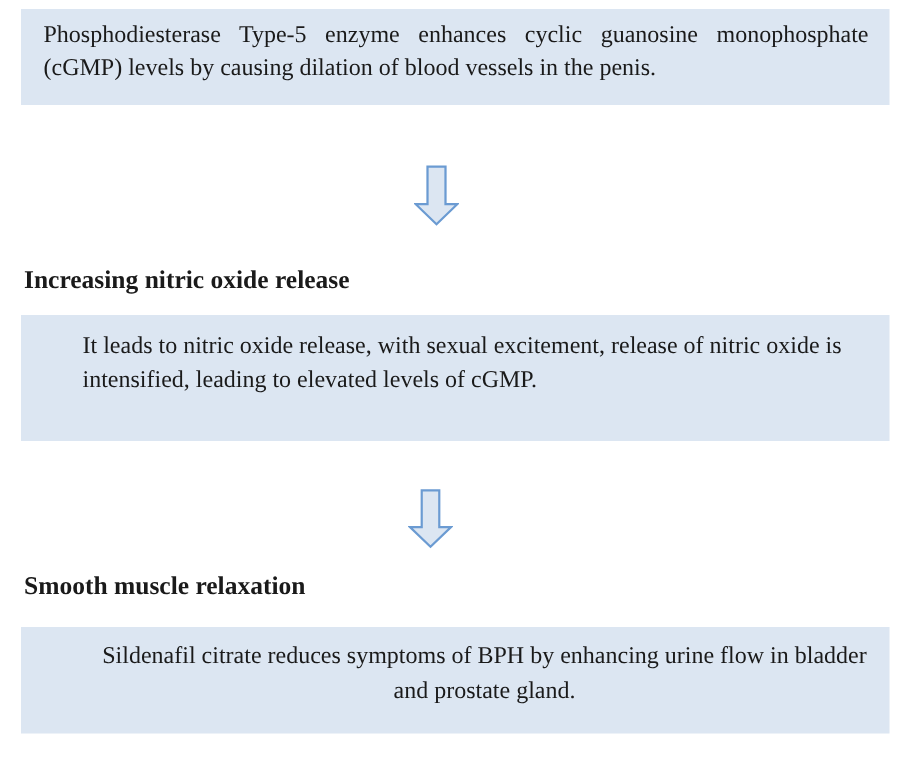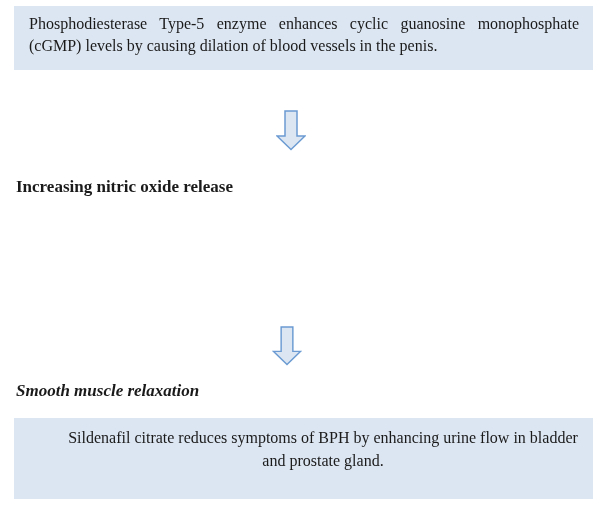--- a/index.html
+++ b/index.html
@@ -35,21 +35,21 @@
     line-height: 22px;
   }
   .box-2 {
     top: 210px;
     height: 84px;
     padding: 9px 18px 0 41px;
     line-height: 23px;
   }
   .box-3 {
     top: 418px;
-    height: 81px;
+    height: 71px;
     padding: 8px 6px 0 45px;
     text-align: center;
     line-height: 23px;
   }
   .arrow {
     position: absolute;
     width: 30px;
     line-height: 0;
   }
   .arrow-1 { left: 276px; top: 110px; height: 41px; }
@@ -59,39 +59,42 @@
     position: absolute;
     left: 16px;
     width: 580px;
     text-align: left;
     font-weight: bold;
     font-size: 17px;
     line-height: 20px;
     margin: 0;
   }
   .heading-1 { top: 177px; }
-  .heading-2 { top: 381px; font-style: italic; }
+  .heading-2 { top: 381px; }
 </style>
 </head>
 <body>
 
 <div class="canvas">
 
   <div class="blue-box box-1">
     <p>Phosphodiesterase Type-5 enzyme enhances cyclic guanosine monophosphate (cGMP) levels by causing dilation of blood vessels in the penis.</p>
   </div>
 
   <div class="arrow arrow-1">
     <svg viewBox="0 0 30 41" xmlns="http://www.w3.org/2000/svg">
       <polygon points="9,1 21,1 21,26 29,26 15,39.5 1,26 9,26" fill="#dce6f2" stroke="#6b9bd2" stroke-width="1.5" stroke-linejoin="miter"></polygon>
     </svg>
   </div>
 
   <p class="step-heading heading-1">Increasing nitric oxide release</p>
 
+  <div class="blue-box box-2">
+    <p>It leads to nitric oxide release, with sexual excitement, release of nitric oxide is intensified, leading to elevated levels of cGMP.</p>
+  </div>
 
   <div class="arrow arrow-2">
     <svg viewBox="0 0 30 41" xmlns="http://www.w3.org/2000/svg">
       <polygon points="9,1 21,1 21,26 29,26 15,39.5 1,26 9,26" fill="#dce6f2" stroke="#6b9bd2" stroke-width="1.5" stroke-linejoin="miter"></polygon>
     </svg>
   </div>
 
   <p class="step-heading heading-2">Smooth muscle relaxation</p>
 
   <div class="blue-box box-3">

